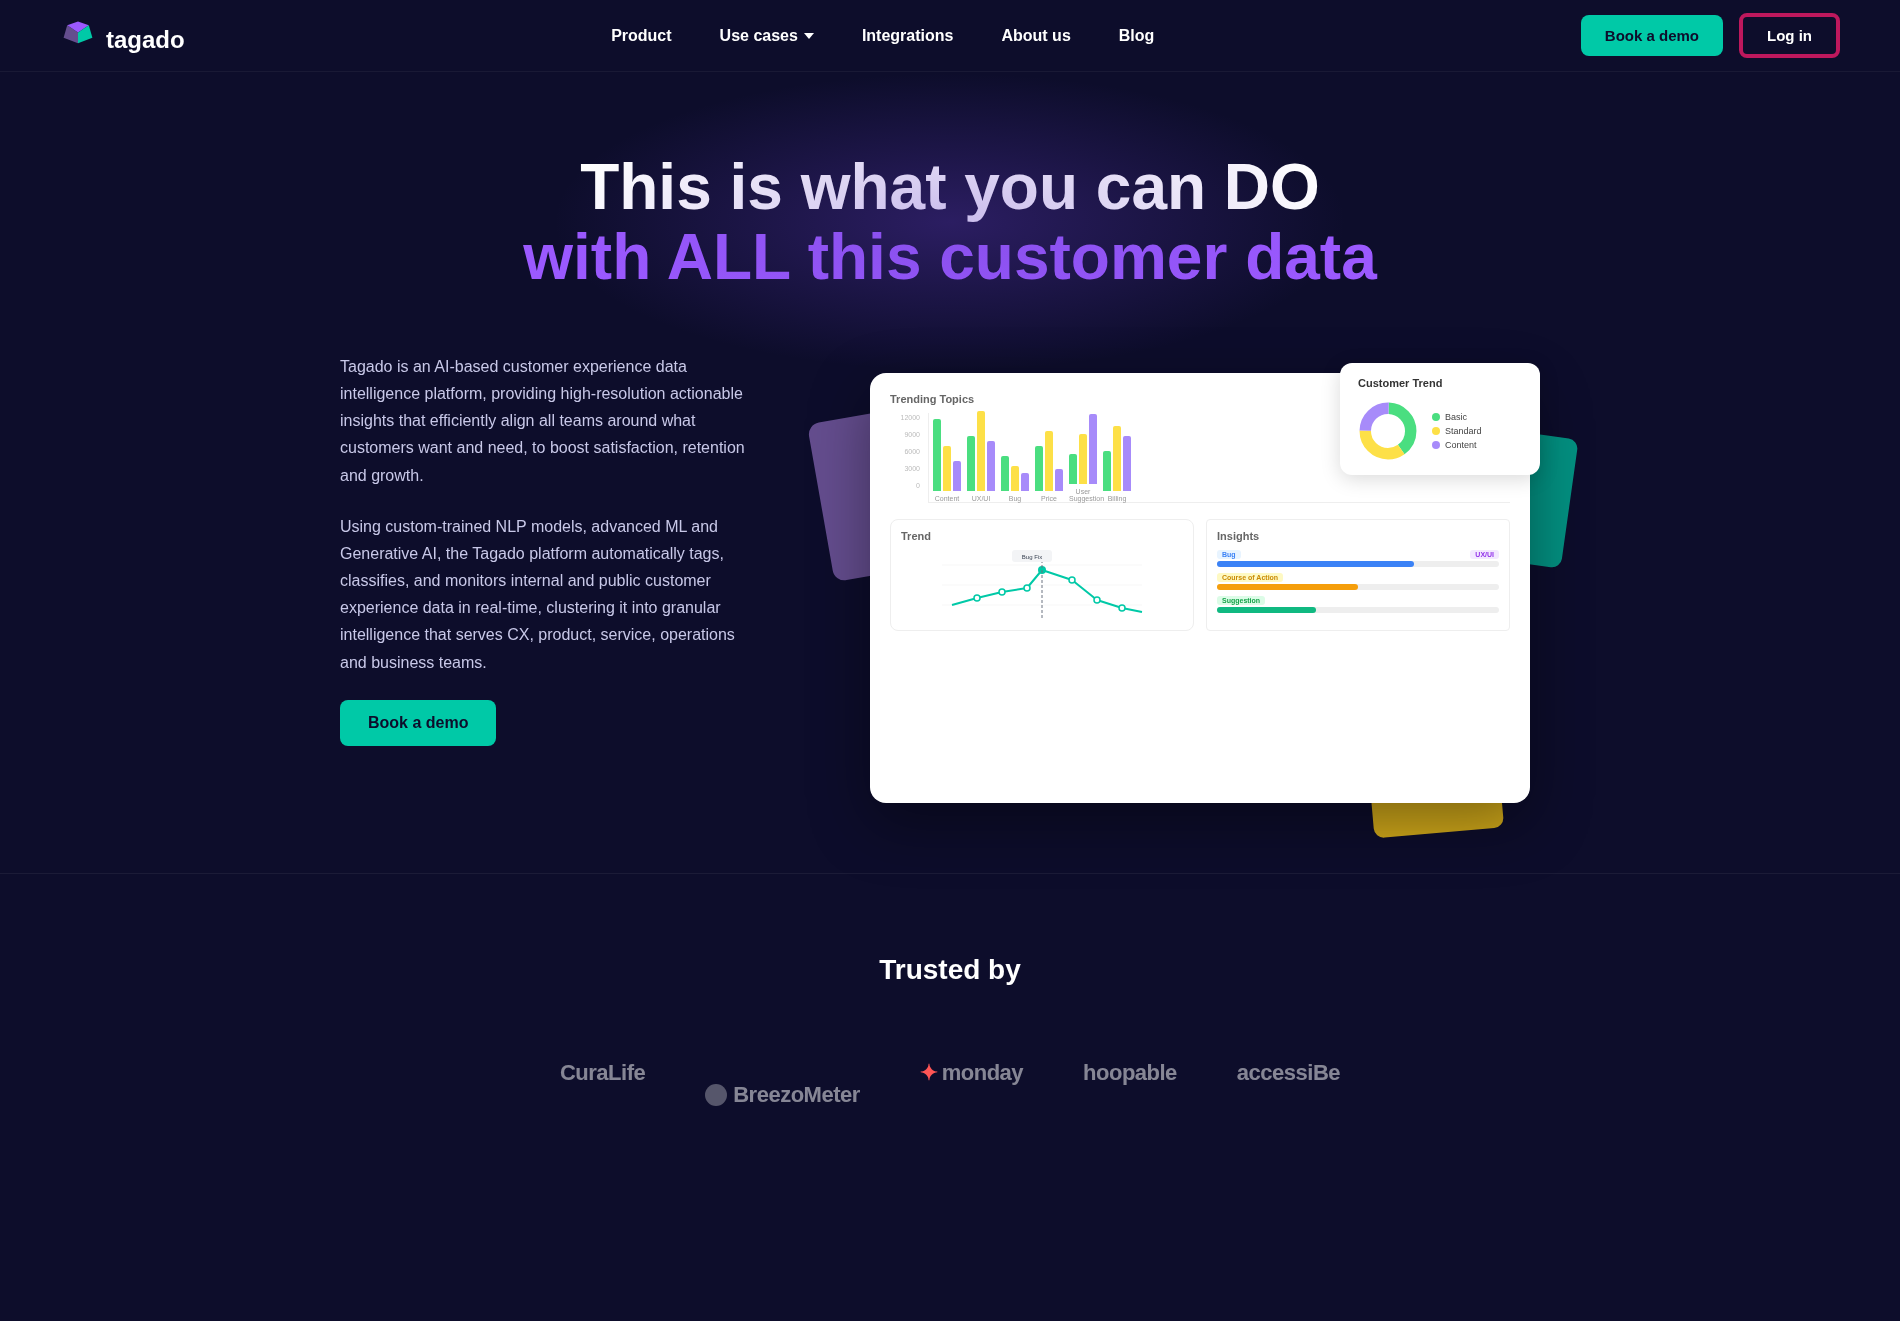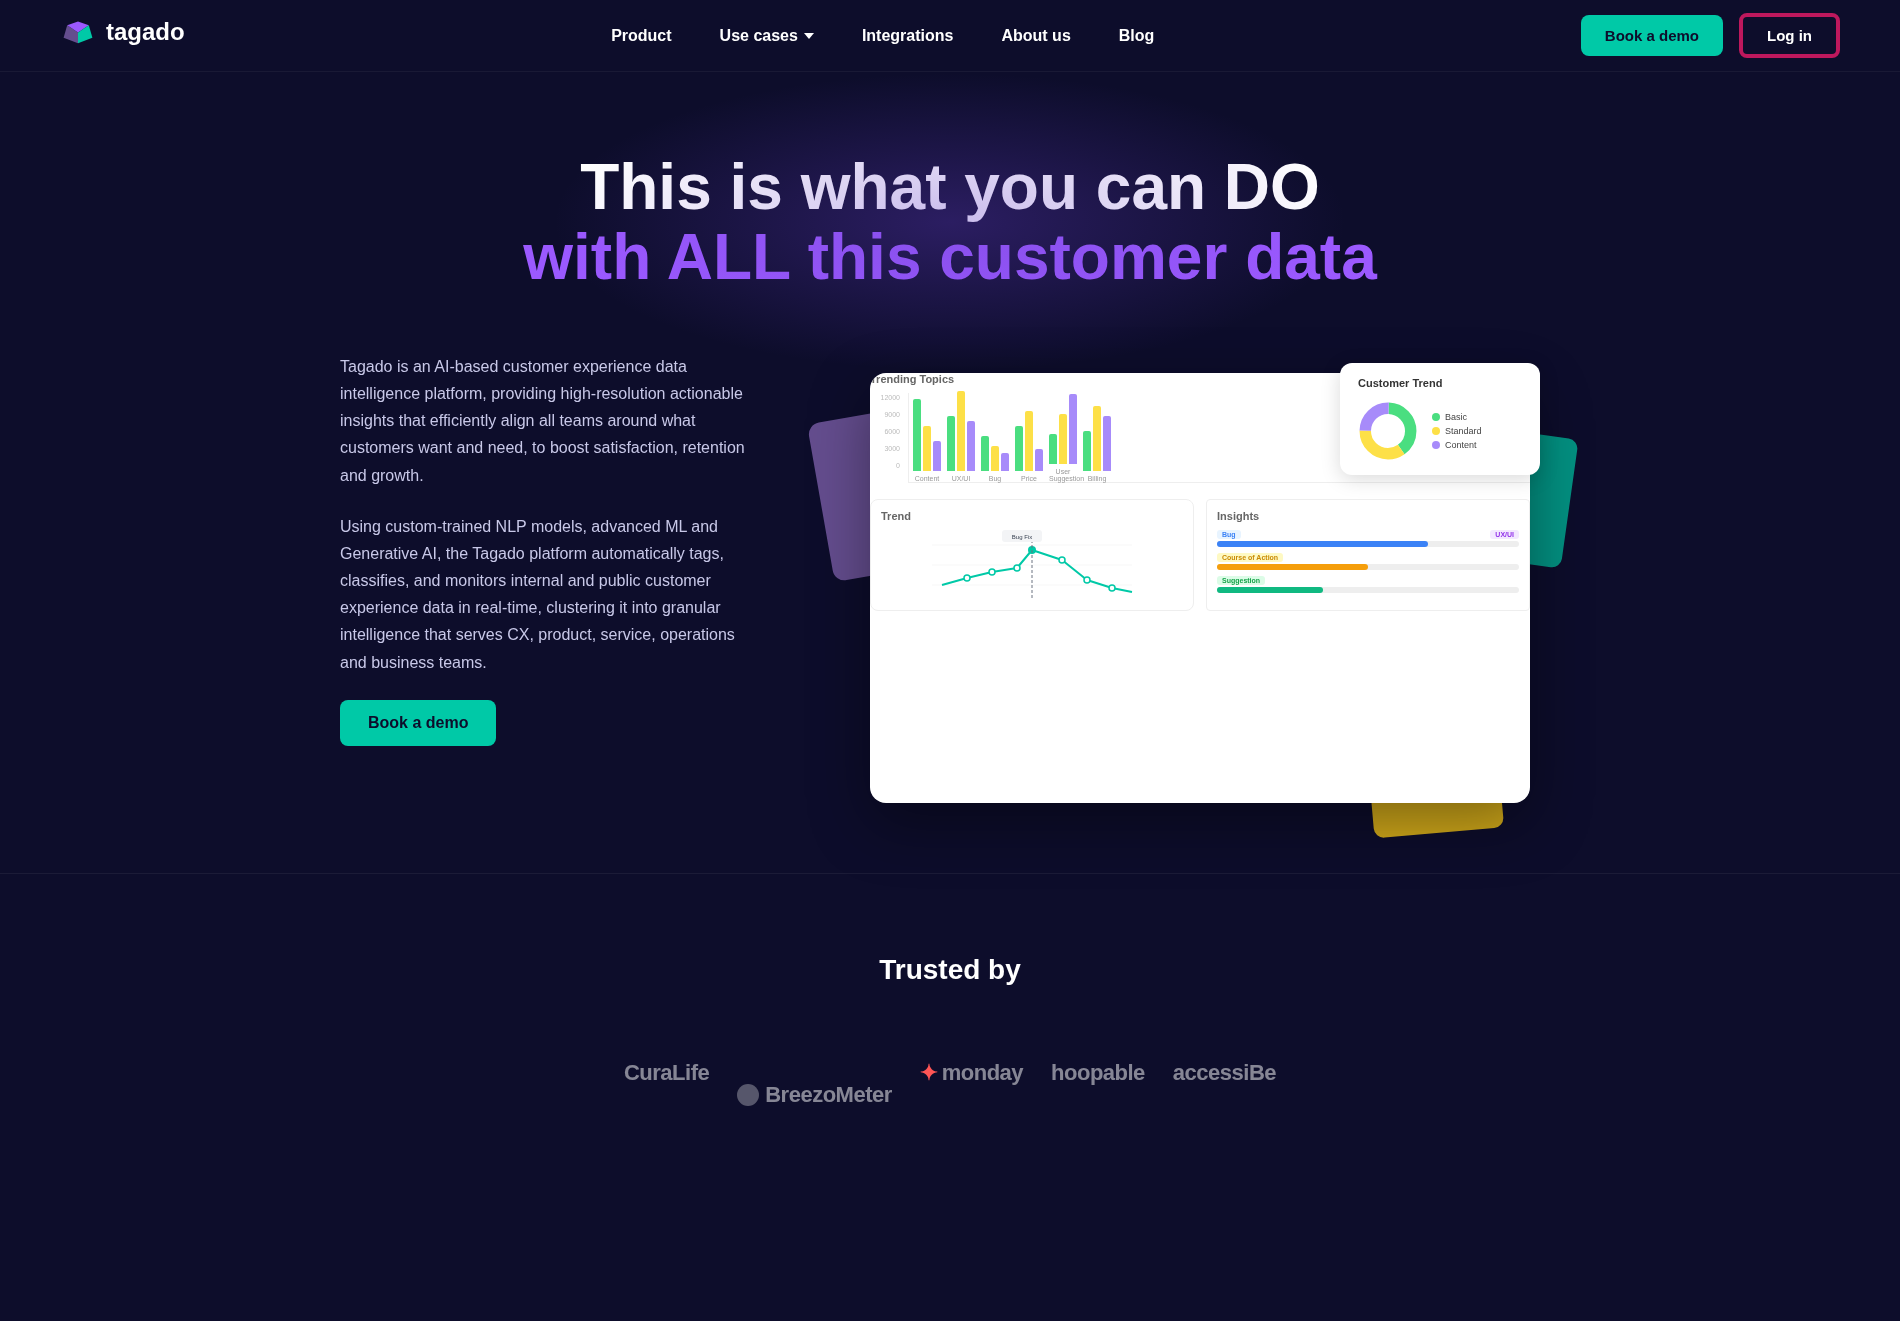--- a/index.html
+++ b/index.html
@@ -19,21 +19,21 @@
       padding: 0 60px;
       height: 72px;
       background: #0d0d2b;
       position: sticky;
       top: 0;
       z-index: 100;
       border-bottom: 1px solid rgba(255,255,255,0.05);
     }
     .logo {
       display: flex;
-      align-items: flex-start;
+      align-items: flex-end;
       gap: 10px;
       text-decoration: none;
     }
     .logo-icon {
       width: 36px;
       height: 36px;
     }
     .logo-text {
       font-size: 24px;
       font-weight: 700;
@@ -180,20 +180,21 @@
 
     
     .dashboard-card {
       position: absolute;
       left: 30px;
       top: 20px;
       right: 30px;
       bottom: 10px;
       background: #fff;
       border-radius: 16px;
+      padding: 20px;
       box-shadow: 0 20px 60px rgba(0,0,0,0.4);
       overflow: hidden;
     }
 
     
     .trending-section {
       margin-bottom: 16px;
     }
     .section-label {
       font-size: 11px;
@@ -349,21 +350,21 @@
     .trusted-section h2 {
       font-size: 28px;
       font-weight: 700;
       color: #fff;
       margin-bottom: 48px;
     }
     .trusted-logos {
       display: flex;
       align-items: center;
       justify-content: center;
-      gap: 28px;
+      gap: 60px;
       flex-wrap: wrap;
     }
     .trusted-logo {
       font-size: 22px;
       font-weight: 700;
       color: rgba(255,255,255,0.5);
       letter-spacing: -0.5px;
     }
 
     

